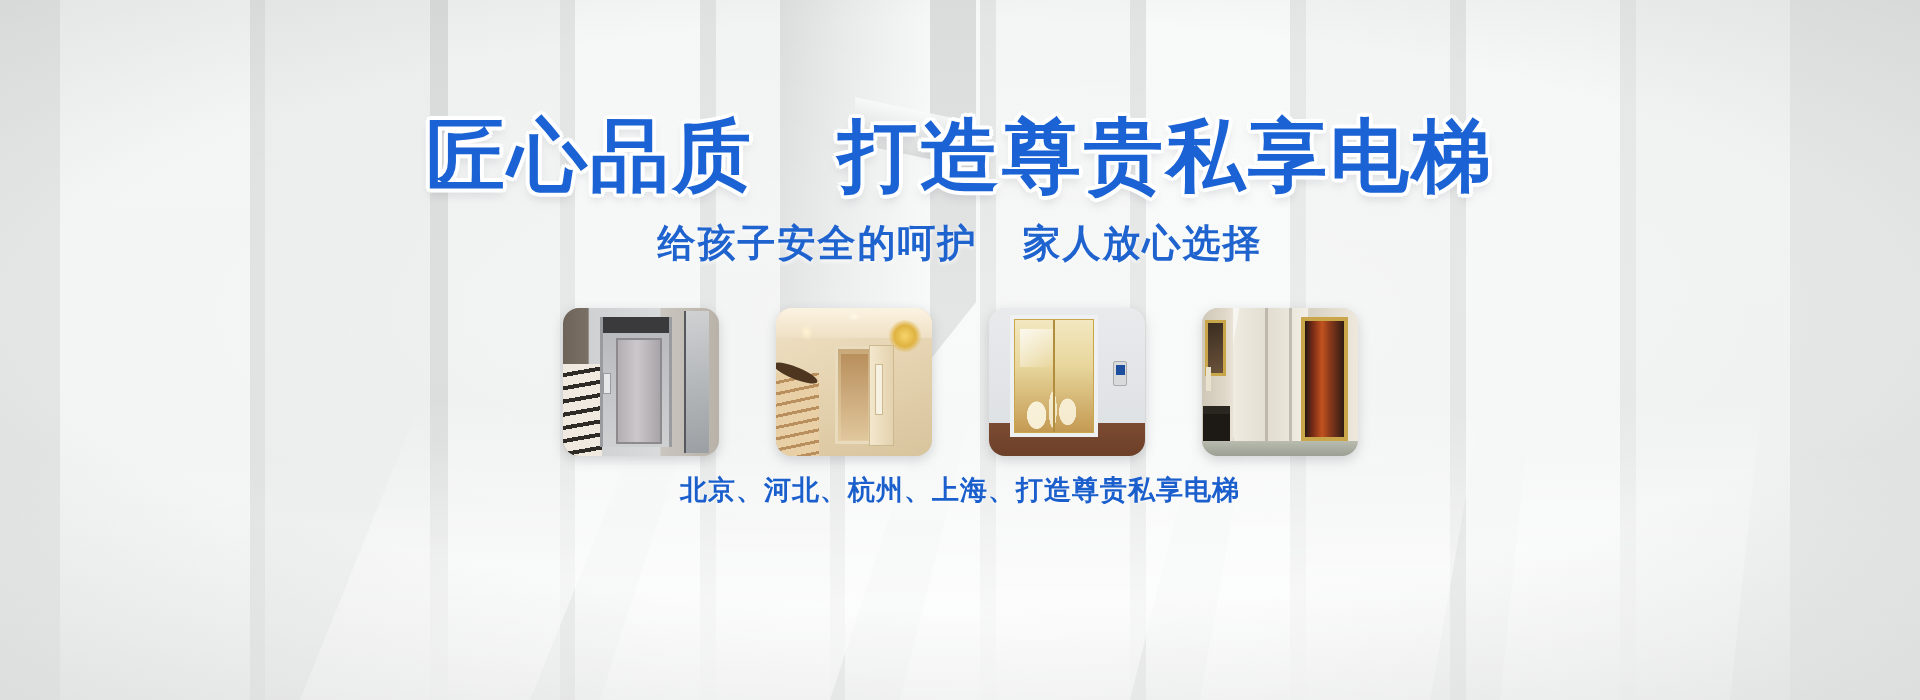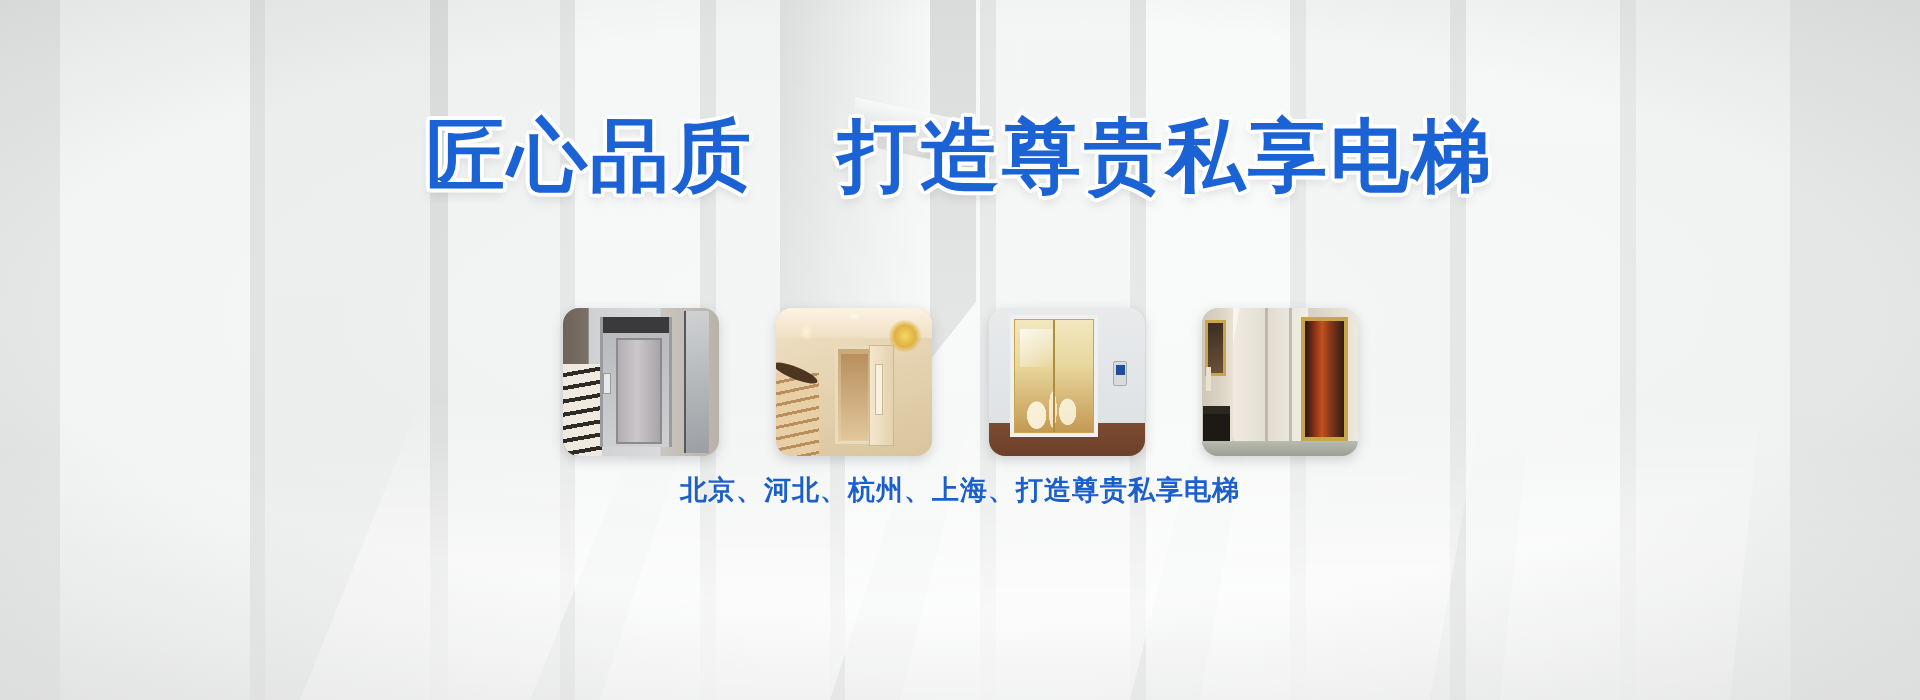--- a/index.html
+++ b/index.html
@@ -243,20 +243,25 @@
   <div class="vignette"></div>
 
   <div class="content">
 
     <div class="headline">
       <span>匠心品质</span>
       <span class="gap"></span>
       <span>打造尊贵私享电梯</span>
     </div>
 
+    <div class="subtitle">
+      <span>给孩子安全的呵护</span>
+      <span class="gap"></span>
+      <span>家人放心选择</span>
+    </div>
 
     <div class="thumbs">
 
       <div class="thumb">
         <div class="ph">
           <div class="t1-wall"></div>
             <div class="t1-stairs"></div>
           <div class="t1-shaft"></div>
             <div class="t1-darkgap"></div>
           <div class="t1-door"></div>

